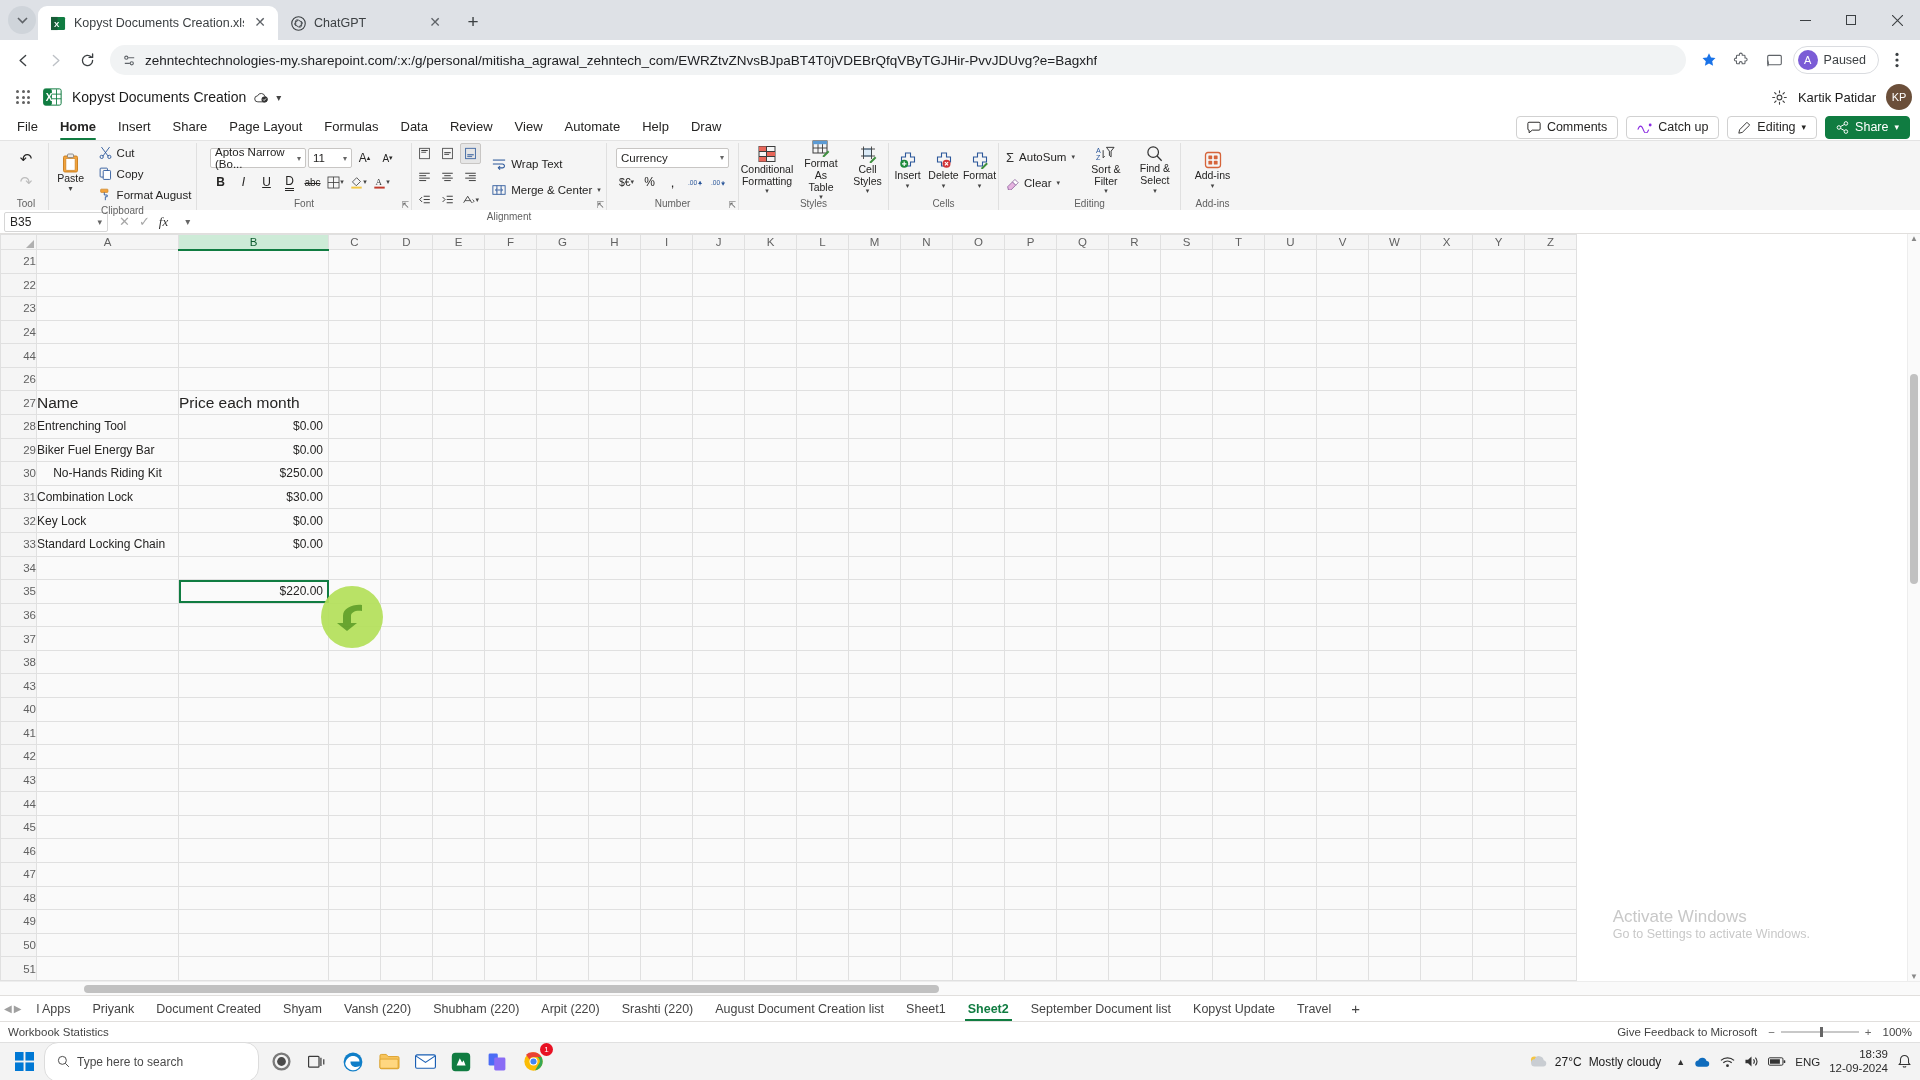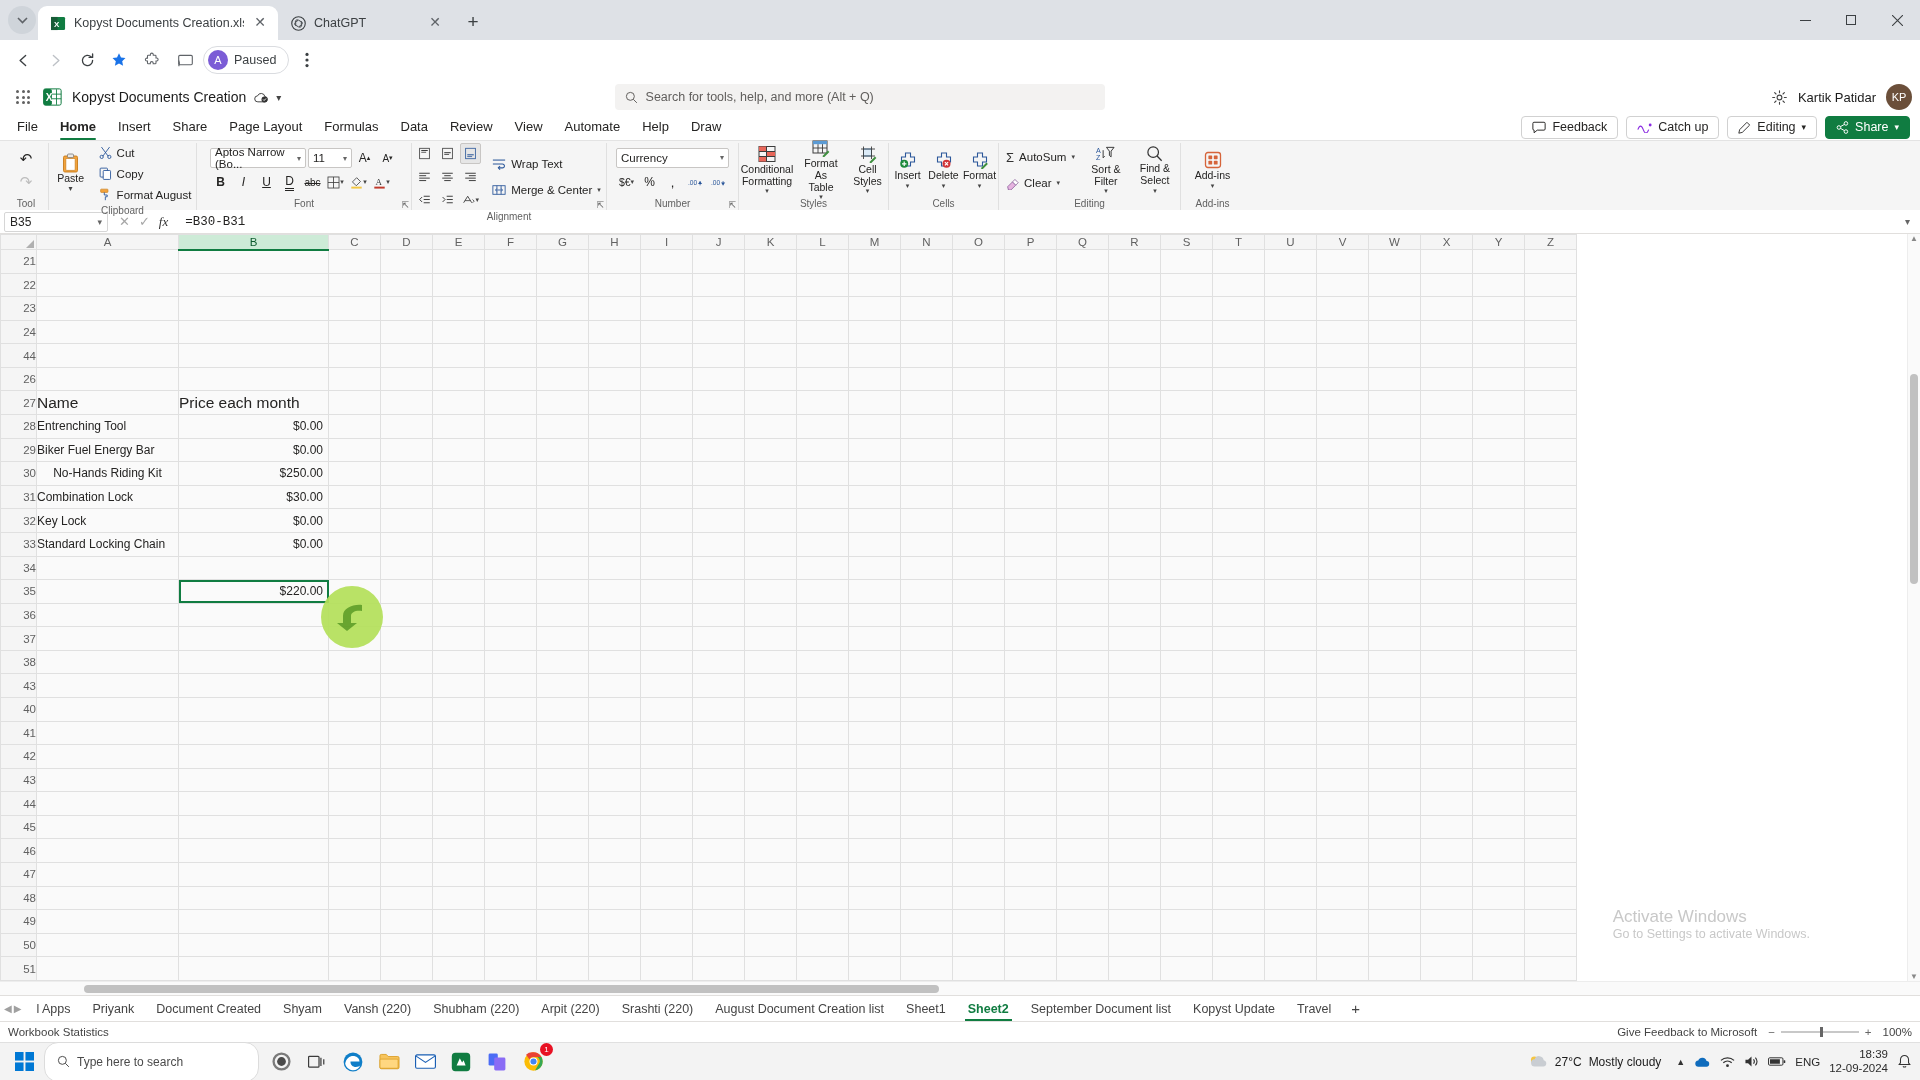--- a/index.html
+++ b/index.html
@@ -259,20 +259,31 @@
           <path d="M7.5 4L14 10l-6.5 6" stroke="#bdc1c6" stroke-width="1.6" fill="none" stroke-linecap="round" stroke-linejoin="round"></path>
         </svg>
     </div>
     <div class="navbtn">
       <svg width="17" height="17" viewBox="0 0 20 20">
           <path d="M16 10a6 6 0 1 1-1.8-4.3" stroke="#3c4043" stroke-width="1.6" fill="none" stroke-linecap="round"></path>
           <path d="M16 2.3V6.4h-4.1" stroke="#3c4043" stroke-width="1.6" fill="none" stroke-linecap="round" stroke-linejoin="round"></path>
         </svg>
     </div>
 
+    <div class="omnibox">
+      <span>
+        <svg width="15" height="15" viewBox="0 0 16 16">
+            <circle cx="4.6" cy="5" r="1.7" fill="none" stroke="#5f6368" stroke-width="1.2"></circle>
+            <line x1="6.6" y1="5" x2="13" y2="5" stroke="#5f6368" stroke-width="1.2"></line>
+            <circle cx="10.4" cy="11" r="1.7" fill="none" stroke="#5f6368" stroke-width="1.2"></circle>
+            <line x1="3" y1="11" x2="8.4" y2="11" stroke="#5f6368" stroke-width="1.2"></line>
+          </svg>
+      </span>
+      <span class="urltext">zehntechtechnologies-my.sharepoint.com/:x:/g/personal/mitisha_agrawal_zehntech_com/EWRZtvZNvsBJpaBT4T0jVDEBrQfqVByTGJHir-PvvJDUvg?e=Bagxhf</span>
+    </div>
 
     <div class="tb-right">
       <div class="navbtn">
         <svg width="16" height="16" viewBox="0 0 20 20">
             <path d="M10 1.6l2.5 5.3 5.6.7-4.1 3.9 1.1 5.6L10 14.3 4.9 17.1 6 11.5 1.9 7.6l5.6-.7z" fill="#1a73e8"></path>
           </svg>
       </div>
       <div class="navbtn">
         <svg width="17" height="17" viewBox="0 0 20 20">
             <path d="M7.5 3a1.7 1.7 0 0 1 3.4 0v.8h2.3c.5 0 .9.4.9.9v2.4h.8a1.7 1.7 0 0 1 0 3.4h-.8v2.4c0 .5-.4.9-.9.9h-2.4v-.8a1.7 1.7 0 0 0-3.4 0v.8H5c-.5 0-.9-.4-.9-.9v-2.3h-.8a1.7 1.7 0 0 1 0-3.4h.8V4.7c0-.5.4-.9.9-.9h2.5z" fill="none" stroke="#5f6368" stroke-width="1.25"></path>
@@ -329,29 +340,20 @@
       <span class="xl-title">Kopyst Documents Creation</span>
       <span class="xl-savedicon">
         <svg width="15" height="13" viewBox="0 0 18 14">
             <path d="M4.6 12.2a3.6 3.6 0 0 1-.3-7.2 4.6 4.6 0 0 1 8.8 1 3.1 3.1 0 0 1-.4 6.2z" fill="none" stroke="#333" stroke-width="1.1"></path>
             <circle cx="12.6" cy="9.4" r="3.6" fill="#333"></circle>
             <path d="M10.9 9.4l1.2 1.2 2.3-2.4" stroke="#fff" stroke-width="1.1" fill="none"></path>
           </svg>
       </span>
       <span class="xl-chev">▾</span>
 
-      <div class="xl-search">
-        <span>
-          <svg width="13" height="13" viewBox="0 0 16 16">
-              <circle cx="6.6" cy="6.6" r="4.9" fill="none" stroke="#605e5c" stroke-width="1.2"></circle>
-              <line x1="10.3" y1="10.3" x2="14.6" y2="14.6" stroke="#605e5c" stroke-width="1.2"></line>
-            </svg>
-        </span>
-        <span>Search for tools, help, and more (Alt + Q)</span>
-      </div>
 
       <div class="xl-headright">
         <span class="xl-gear">
           <svg width="17" height="17" viewBox="0 0 20 20">
               <circle cx="10" cy="10" r="2.8" fill="none" stroke="#444" stroke-width="1.3"></circle>
               <path d="M10 2v2.3M10 15.7V18M2 10h2.3M15.7 10H18M4.3 4.3l1.6 1.6M14.1 14.1l1.6 1.6M15.7 4.3l-1.6 1.6M5.9 14.1l-1.6 1.6" stroke="#444" stroke-width="1.3" stroke-linecap="round"></path>
             </svg>
         </span>
         <span class="xl-user">Kartik Patidar</span>
         <span class="xl-avatar">KP</span>
@@ -370,21 +372,21 @@
       <div class="rtab">View</div>
       <div class="rtab">Automate</div>
       <div class="rtab">Help</div>
       <div class="rtab">Draw</div>
 
       <div class="rt-right">
         <div class="pillbtn">
           <svg width="14" height="13" viewBox="0 0 16 14">
               <path d="M1 2.3A1.3 1.3 0 0 1 2.3 1h11.4A1.3 1.3 0 0 1 15 2.3v6.4A1.3 1.3 0 0 1 13.7 10H6l-3.6 3V10h-.1A1.3 1.3 0 0 1 1 8.7z" fill="none" stroke="#252423" stroke-width="1.1"></path>
             </svg>
-          <span>Feedback</span>
+          <span>Comments</span>
         </div>
         <div class="pillbtn">
           <svg width="15" height="11" viewBox="0 0 18 12">
               <path d="M1 8.5c2-5.5 4.5-5.5 6.5 0s4.5 5.5 6.5 0" fill="none" stroke="#8a2be2" stroke-width="1.3"></path>
               <circle cx="15.8" cy="3" r="1.7" fill="#8a2be2"></circle>
             </svg>
           <span>Catch up</span>
         </div>
         <div class="pillbtn">
           <svg width="13" height="13" viewBox="0 0 16 16">
@@ -815,21 +817,20 @@
     <div class="formulabar">
       <div class="namebox">
         <span>B35</span>
         <span style="font-size:9px;color:#666">▾</span>
       </div>
       <div class="fbicons">
         <span>✕</span>
         <span>✓</span>
         <span style="font-style:italic;font-family:'Liberation Serif',serif;color:#333">fx</span>
       </div>
-      <div class="fbinput">=B30-B31</div>
       <span class="fbchev">▾</span>
     </div>
 
     <div class="gridwrap">
       <div class="gridscroll">
         <table class="sheet">
           <thead>
             <tr>
               <th class="cornercell"></th>
               <th class="colhead" style="width:142px">A</th>

